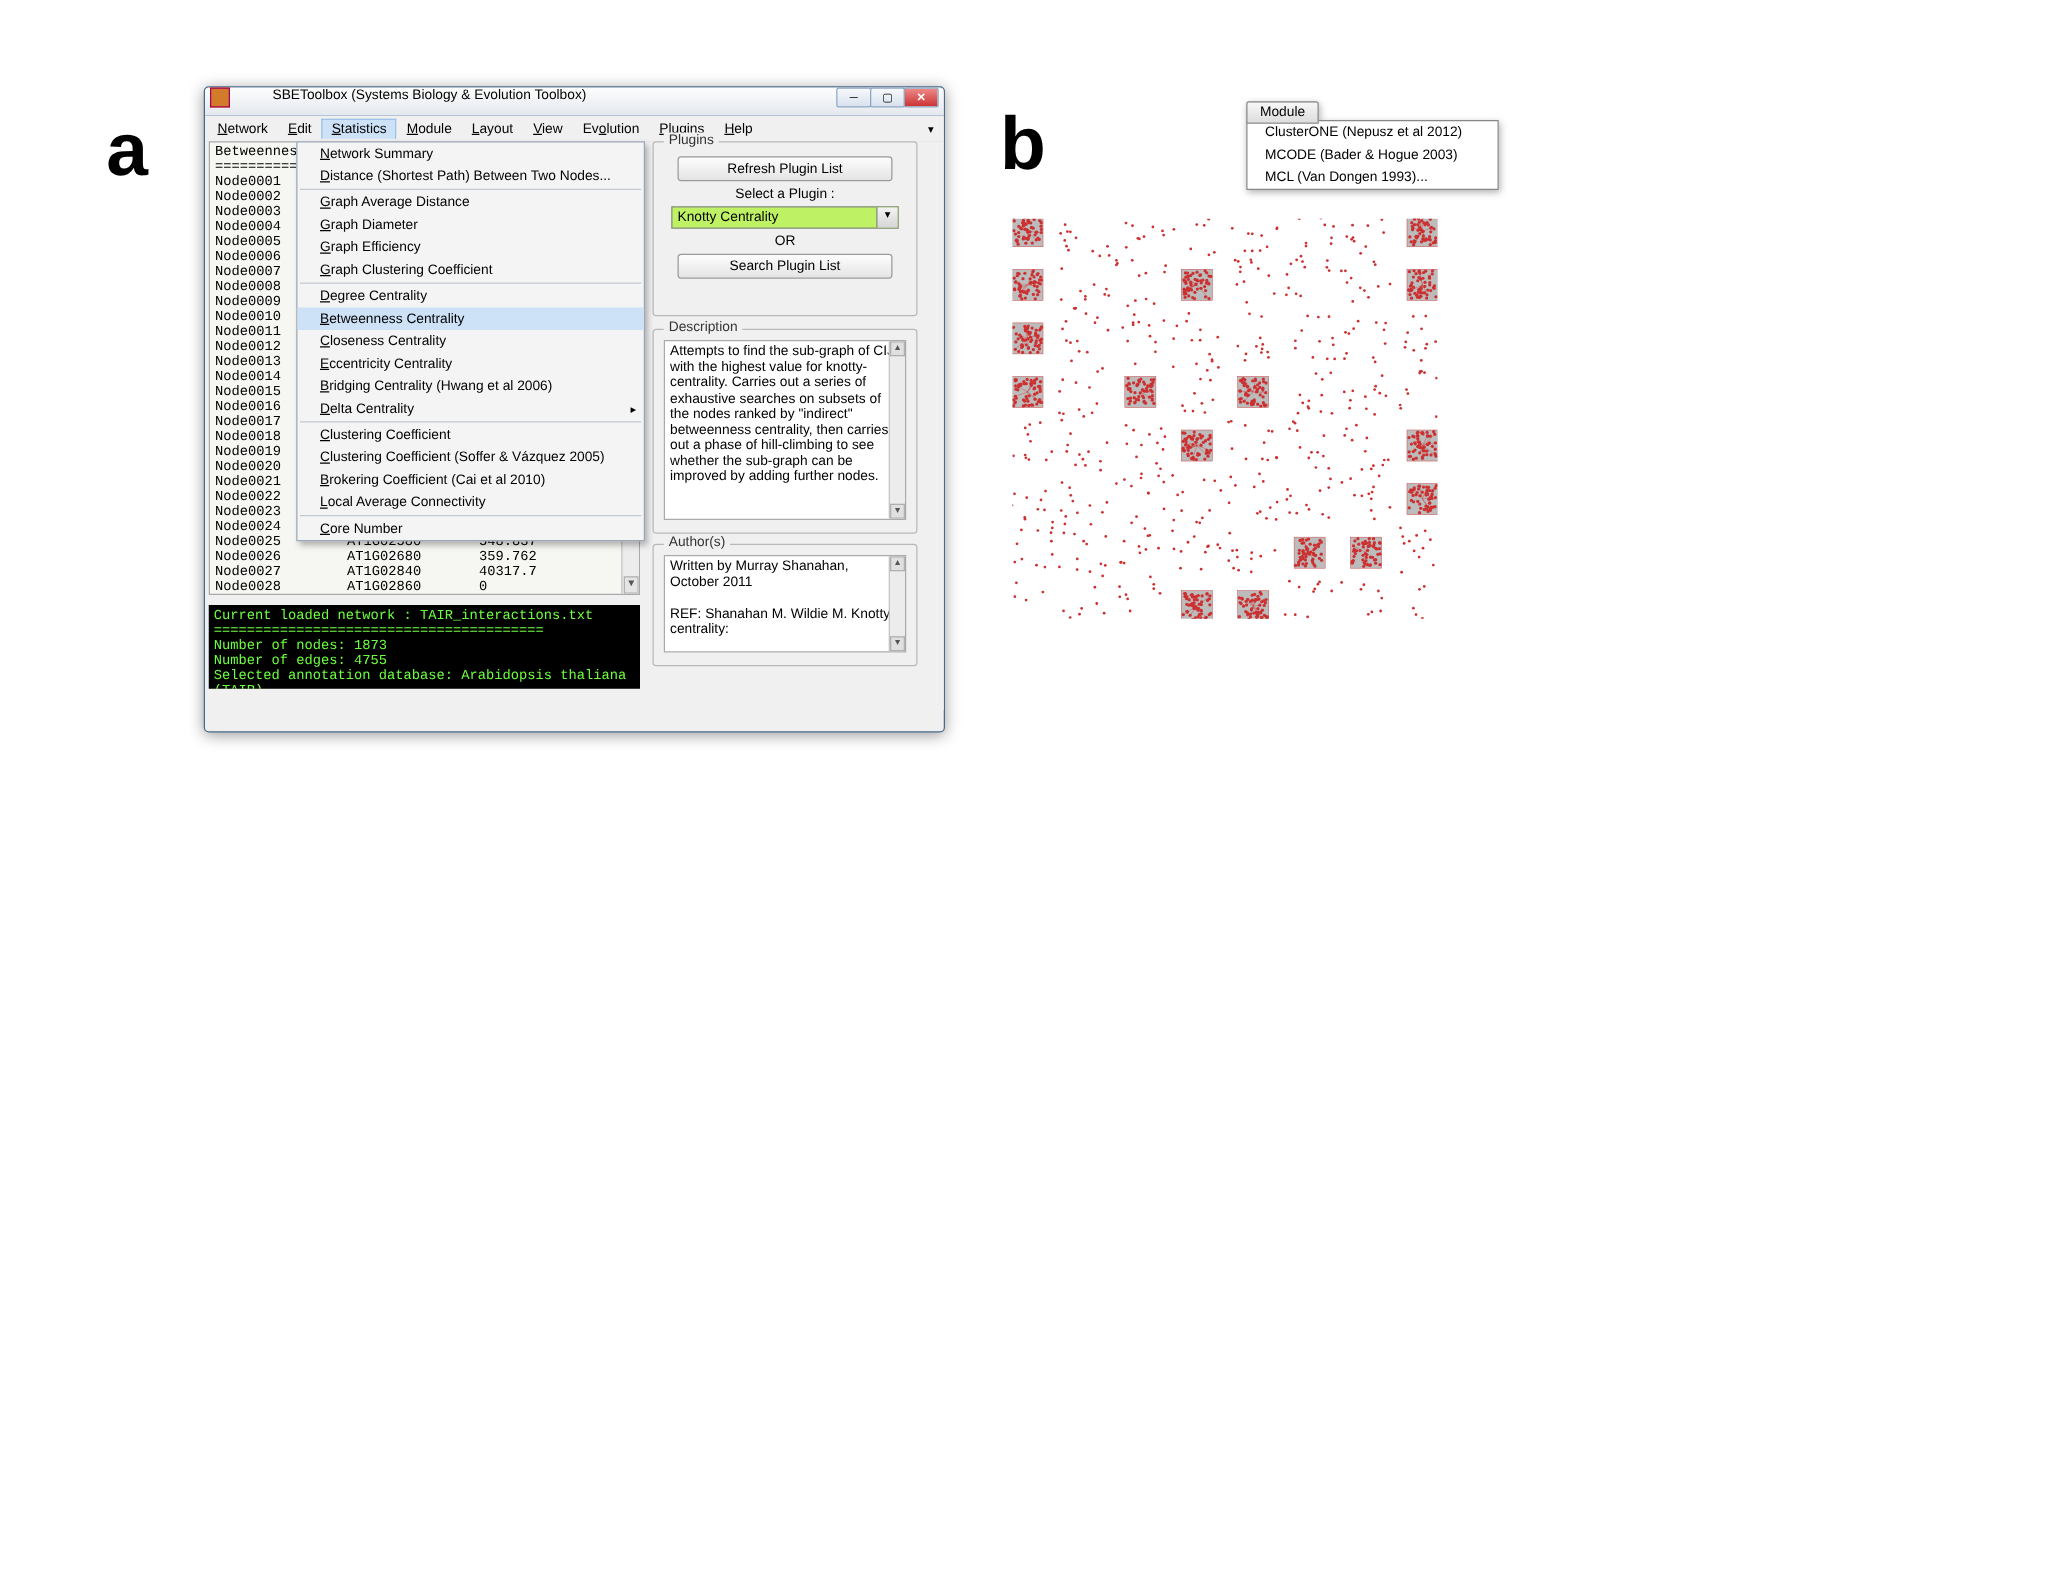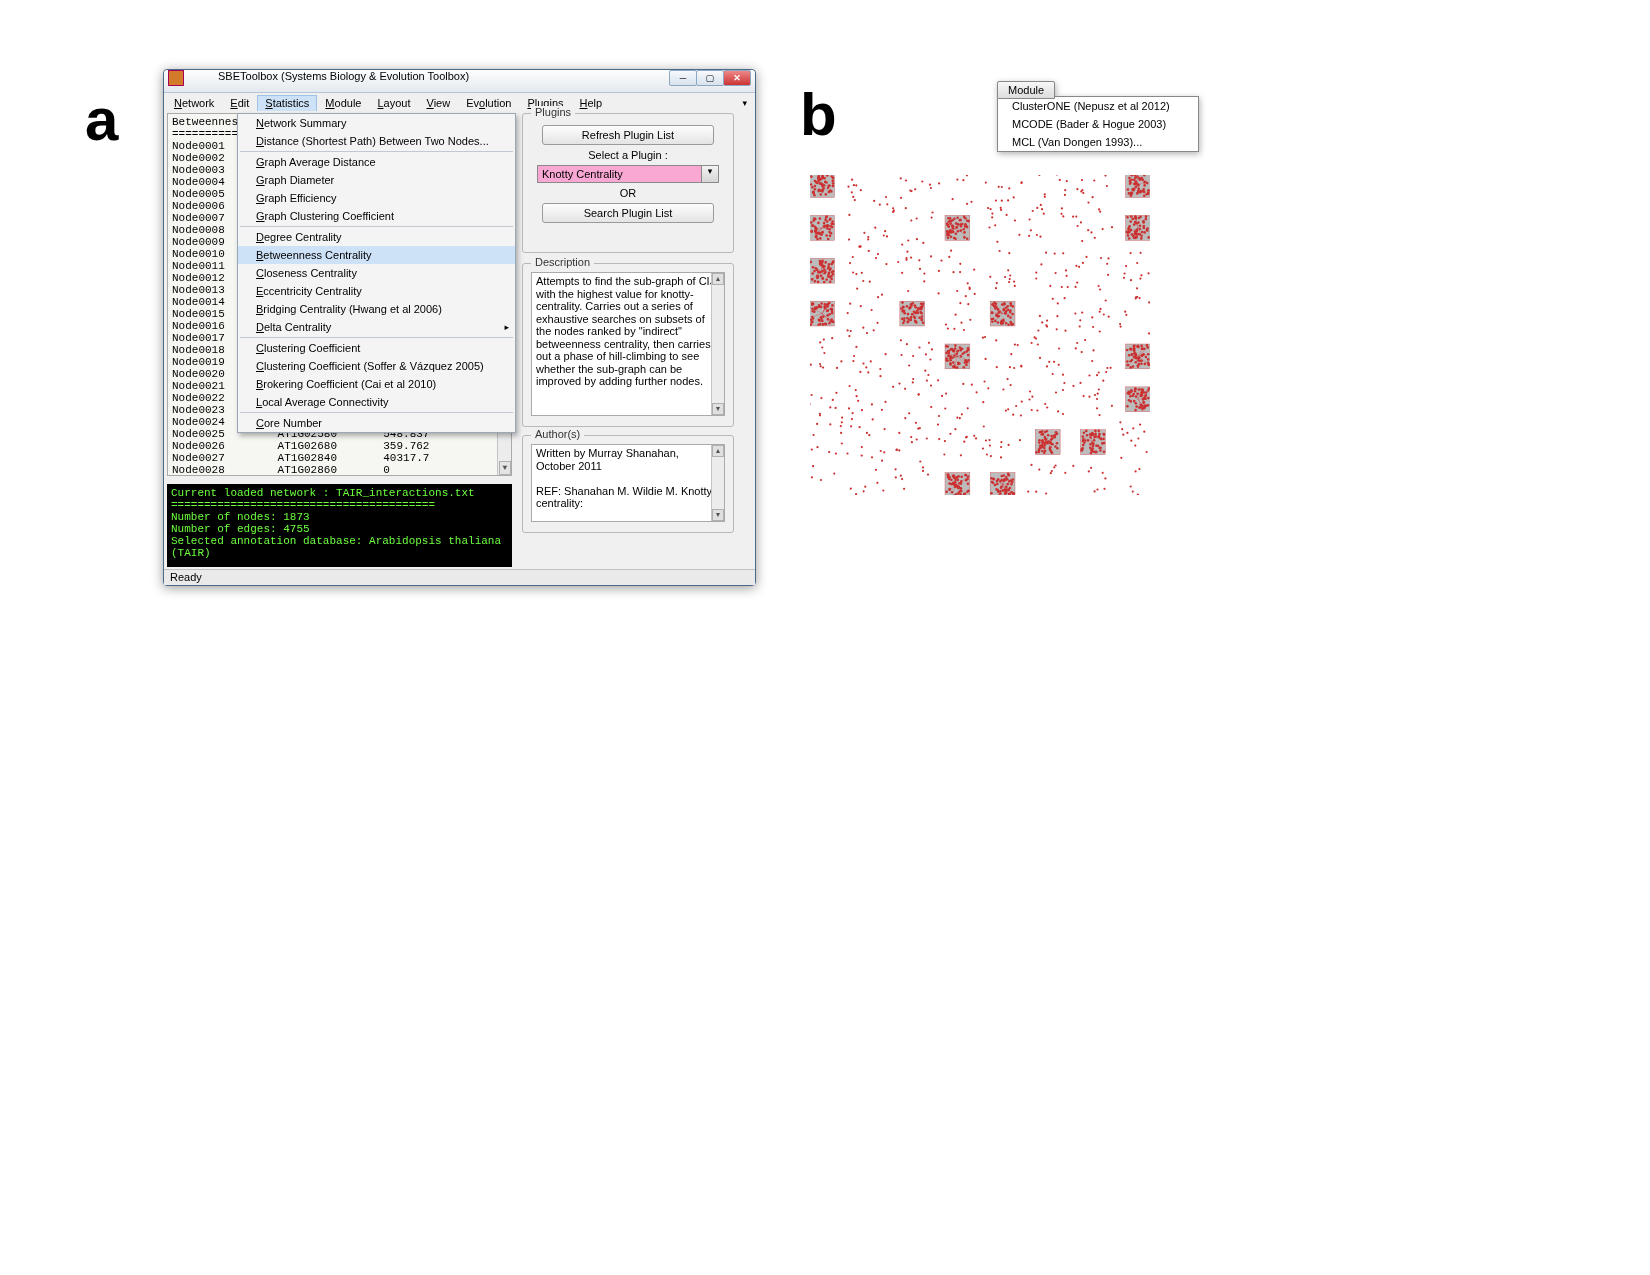--- a/index.html
+++ b/index.html
@@ -49,35 +49,35 @@
 
   
   .stats-menu { position:absolute; left:73px; top:0; width:277px; background:#f4f4f4; border:1px solid #9aa7b5; box-shadow:2px 3px 5px rgba(0,0,0,.3); }
   .stats-menu .smitem { padding:3px 10px 3px 18px; font-size:11px; position:relative; white-space:nowrap; }
   .stats-menu .smitem.hl { background:#cde2f7; }
   .stats-menu .sep { border-top:1px solid #c2c8d0; margin:1px 2px; }
   .stats-menu .smitem .sub { position:absolute; right:6px; top:4px; font-size:9px; }
   .stats-menu .smitem u { text-decoration:underline; }
 
   
-  .console { position:absolute; left:3px; top:371px; width:345px; height:83px; background:#000; color:#6cff3e; font-family:"Courier New",monospace; font-size:11px; line-height:12px; padding:3px 4px; box-sizing:border-box; overflow:hidden; }
+  .console { position:absolute; left:3px; top:371px; width:345px; height:67px; background:#000; color:#6cff3e; font-family:"Courier New",monospace; font-size:11px; line-height:12px; padding:3px 4px; box-sizing:border-box; overflow:hidden; }
 
   
   .fieldset { position:absolute; border:1px solid #b8b8b8; border-radius:3px; padding:8px 8px 6px 8px; box-sizing:border-box; }
   .fieldset .legend { position:absolute; top:-8px; left:8px; background:#f0f0f0; padding:0 4px; font-size:11px; color:#333; }
 
   .fs-plugins { left:358px; top:0; width:212px; height:140px; }
   .fs-desc    { left:358px; top:150px; width:212px; height:164px; }
   .fs-auth    { left:358px; top:322px; width:212px; height:98px; }
   .fs-run     { left:358px; top:410px; width:212px; height:44px; }
 
   .btn { display:block; margin:3px auto; background:linear-gradient(#fdfdfd,#e4e4e4); border:1px solid #9a9a9a; border-radius:3px; padding:3px 10px; font-size:11px; text-align:center; }
   .btn.wide { width:150px; }
   .lbl-center { text-align:center; font-size:11px; margin:4px 0; }
-  .combo { display:flex; width:180px; margin:2px auto; border:1px solid #8a8a8a; background:#f9a8d4; font-size:11px; }
+  .combo { display:flex; width:180px; margin:2px auto; border:1px solid #8a8a8a; background:#bef264; font-size:11px; }
   .combo .ctext { flex:1; padding:2px 4px; }
   .combo .cbtn { width:16px; background:linear-gradient(#f3f3f3,#d6d6d6); border-left:1px solid #8a8a8a; text-align:center; font-size:9px; }
 
   .textarea { position:relative; width:100%; height:calc(100% - 4px); background:#fff; border:1px solid #aaa; font-size:11px; line-height:12.5px; padding:2px 4px 2px 4px; box-sizing:border-box; overflow:hidden; }
   .textarea .tscroll { position:absolute; right:0; top:0; bottom:0; width:12px; background:#ececec; border-left:1px solid #c4c4c4; }
   .textarea .tscroll .arr{position:absolute;left:0;right:0;height:10px;background:#e0e0e0;border:1px solid #b0b0b0;font-size:7px;display:flex;align-items:center;justify-content:center;color:#555;}
   .textarea .tscroll .arr.up{top:0;} .textarea .tscroll .arr.dn{bottom:0;}
 
   .statusbar { position:absolute; left:1px; right:1px; bottom:1px; height:16px; background:#eaeaea; border-top:1px solid #c0c0c0; font-size:11px; padding:1px 6px; box-sizing:border-box; }
 
@@ -236,21 +236,20 @@
         <div class="tscroll">
           <div class="arr up">▲</div>
           <div class="arr dn">▼</div>
         </div>
       </div>
     </div>
 
 
   </div>
 
-  <div class="statusbar">Ready</div>
 
 </div>
   </div>
 
 <div class="module-menu-wrap">
   <span class="module-btn">Module</span>
   <div class="module-menu" id="module-menu">
       <div class="mmitem">ClusterONE (Nepusz et al 2012)</div>
       <div class="mmitem">MCODE (Bader &amp; Hogue 2003)</div>
       <div class="mmitem">MCL (Van Dongen 1993)...</div>

